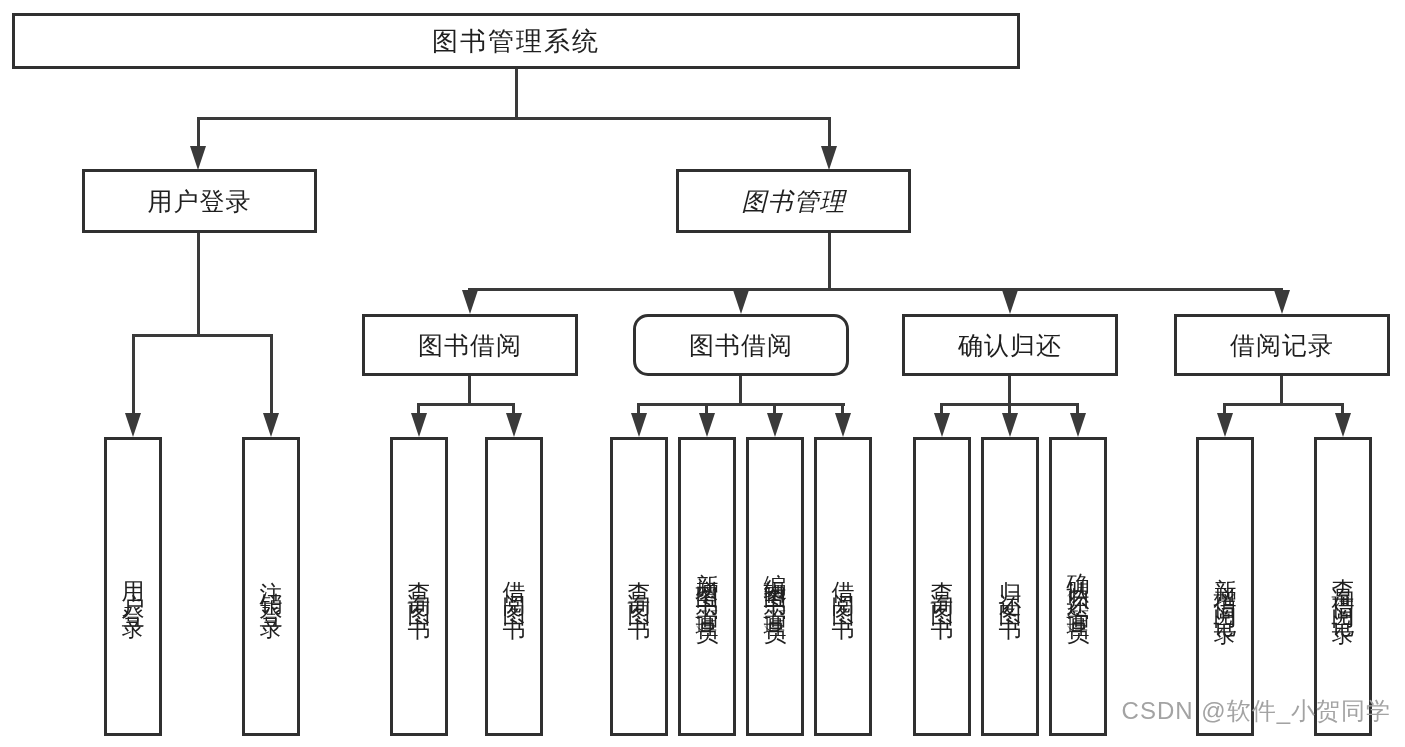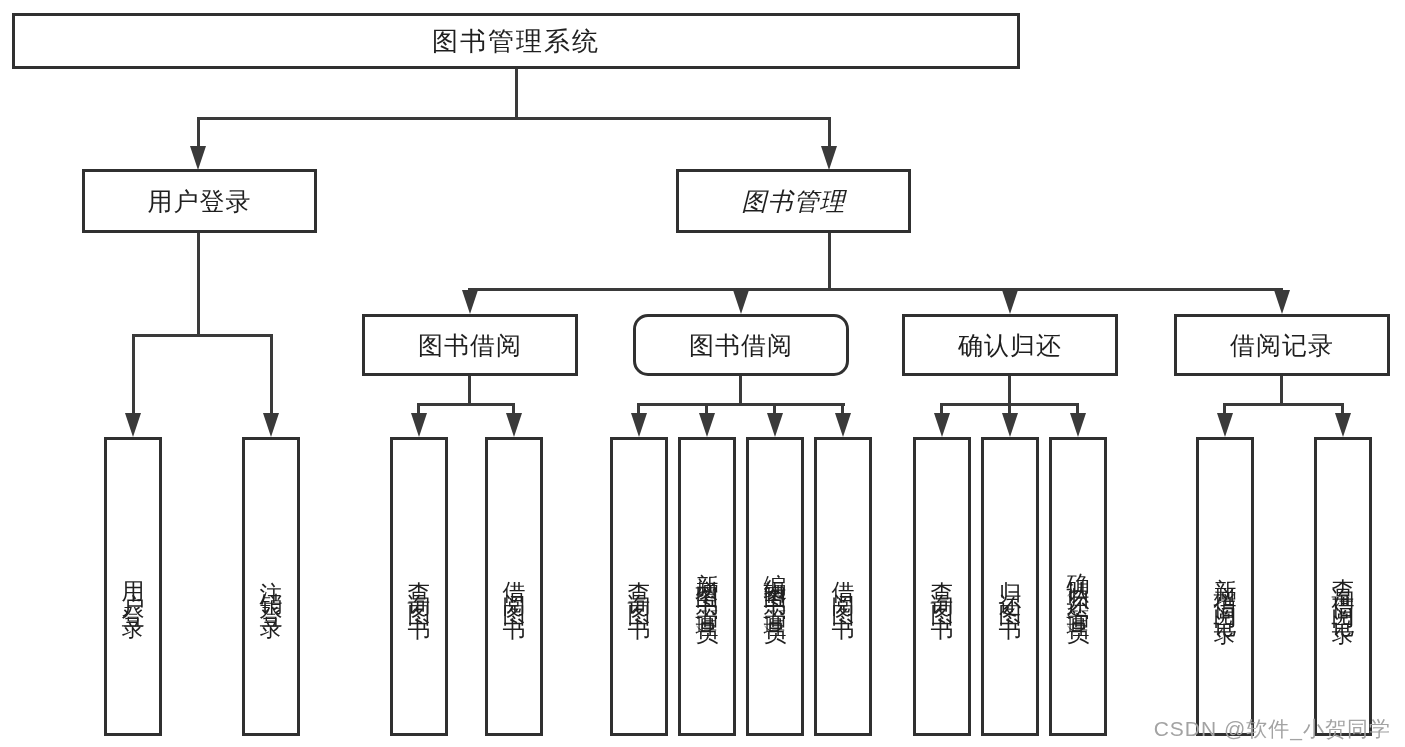--- a/index.html
+++ b/index.html
@@ -42,22 +42,22 @@
   .vline{width:3px;}
   .hline{height:3px;}
   .arrow{
     position:absolute;width:0;height:0;
     border-left:8px solid transparent;
     border-right:8px solid transparent;
     border-top:24px solid var(--line);
   }
   #watermark{
     position:absolute;
-    right:14px;bottom:4px;
-    font-size:21px;
+    right:14px;bottom:20px;
+    font-size:24px;
     color:var(--watermark);
     z-index:10;
     letter-spacing:1px;
     white-space:nowrap;
   }
 </style>
 </head>
 <body>
 
 <div id="canvas">

